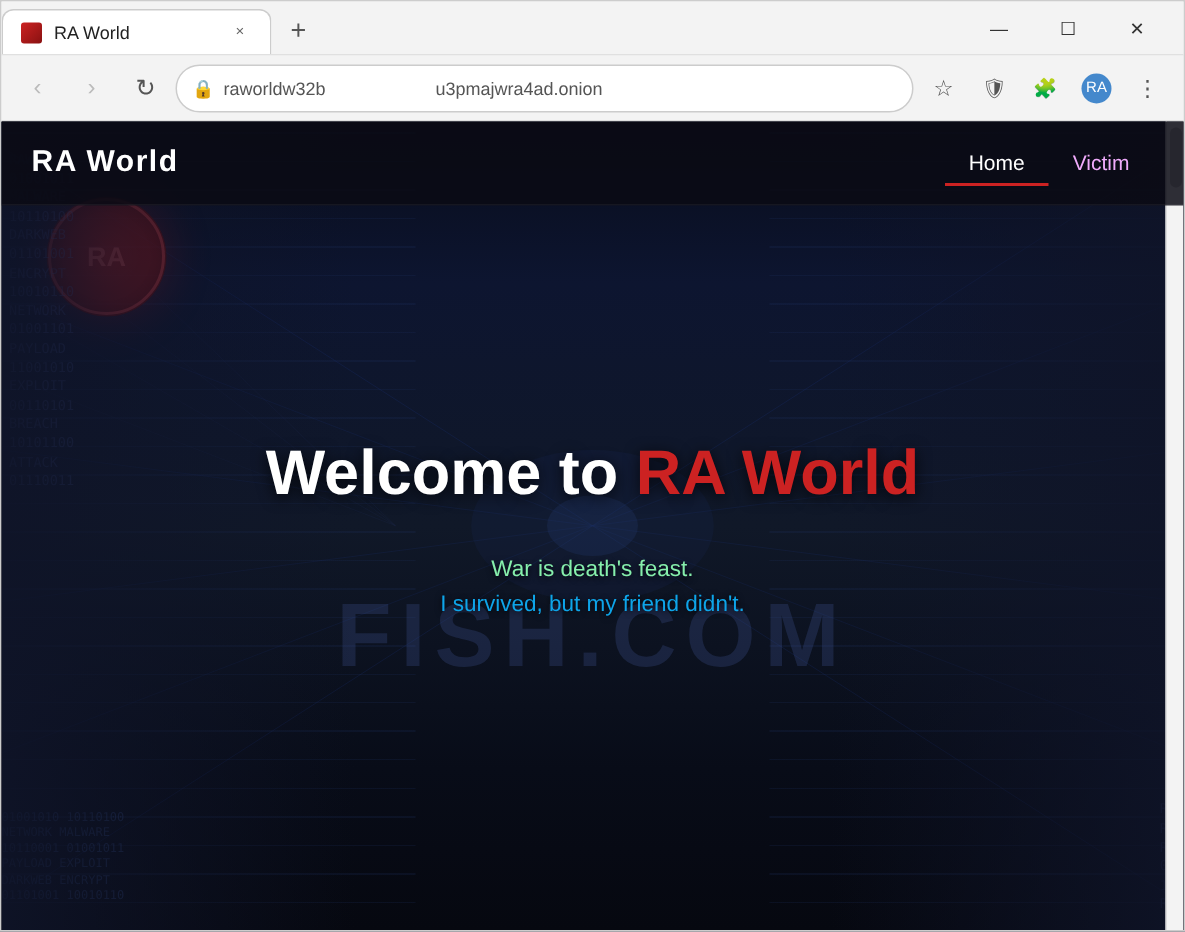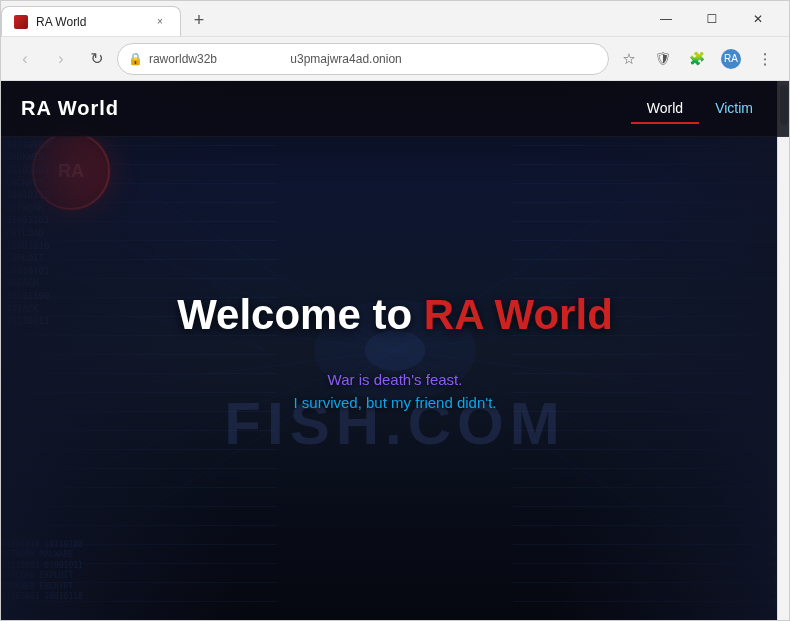--- a/index.html
+++ b/index.html
@@ -236,21 +236,21 @@
       letter-spacing: 1px;
     }
     .site-nav-links {
       margin-left: auto;
       display: flex;
       gap: 0;
     }
     .site-nav-link {
       padding: 6px 16px;
       font-size: 14px;
-      color: #7dd3fc;
+      color: #f0abfc;
       cursor: pointer;
       text-decoration: none;
       border-bottom: 2px solid transparent;
     }
     .site-nav-link.active {
       color: #fff;
       border-bottom: 2px solid #cc2222;
     }
 
     
@@ -268,21 +268,21 @@
       font-weight: 700;
       color: #fff;
       margin-bottom: 32px;
       text-shadow: 0 2px 10px rgba(0,0,0,0.8);
     }
     .hero-title-accent {
       color: #cc2222;
     }
     .hero-sub1 {
       font-size: 15px;
-      color: #8b5cf6;
+      color: #86efac;
       margin-bottom: 6px;
       text-shadow: 0 1px 4px rgba(0,0,0,0.8);
       text-align: center;
     }
     .hero-sub2 {
       font-size: 15px;
       color: #0ea5e9;
       text-shadow: 0 1px 4px rgba(0,0,0,0.8);
     }
 
@@ -441,21 +441,21 @@
       <div class="watermark">FISH.COM</div>
 
       <div class="rack-left"></div>
       <div class="rack-right"></div>
 
     </div>
 
     <div class="site-nav">
       <span class="site-logo">RA World</span>
       <div class="site-nav-links">
-        <a class="site-nav-link active">World</a>
+        <a class="site-nav-link active">Home</a>
         <a class="site-nav-link">Victim</a>
       </div>
     </div>
 
     <div class="hero-content">
       <h1 class="hero-title">
         <span>Welcome to </span><span class="hero-title-accent">RA World</span>
       </h1>
       <p class="hero-sub1">War is death's feast.</p>
       <p class="hero-sub2">I survived, but my friend didn't.</p>

